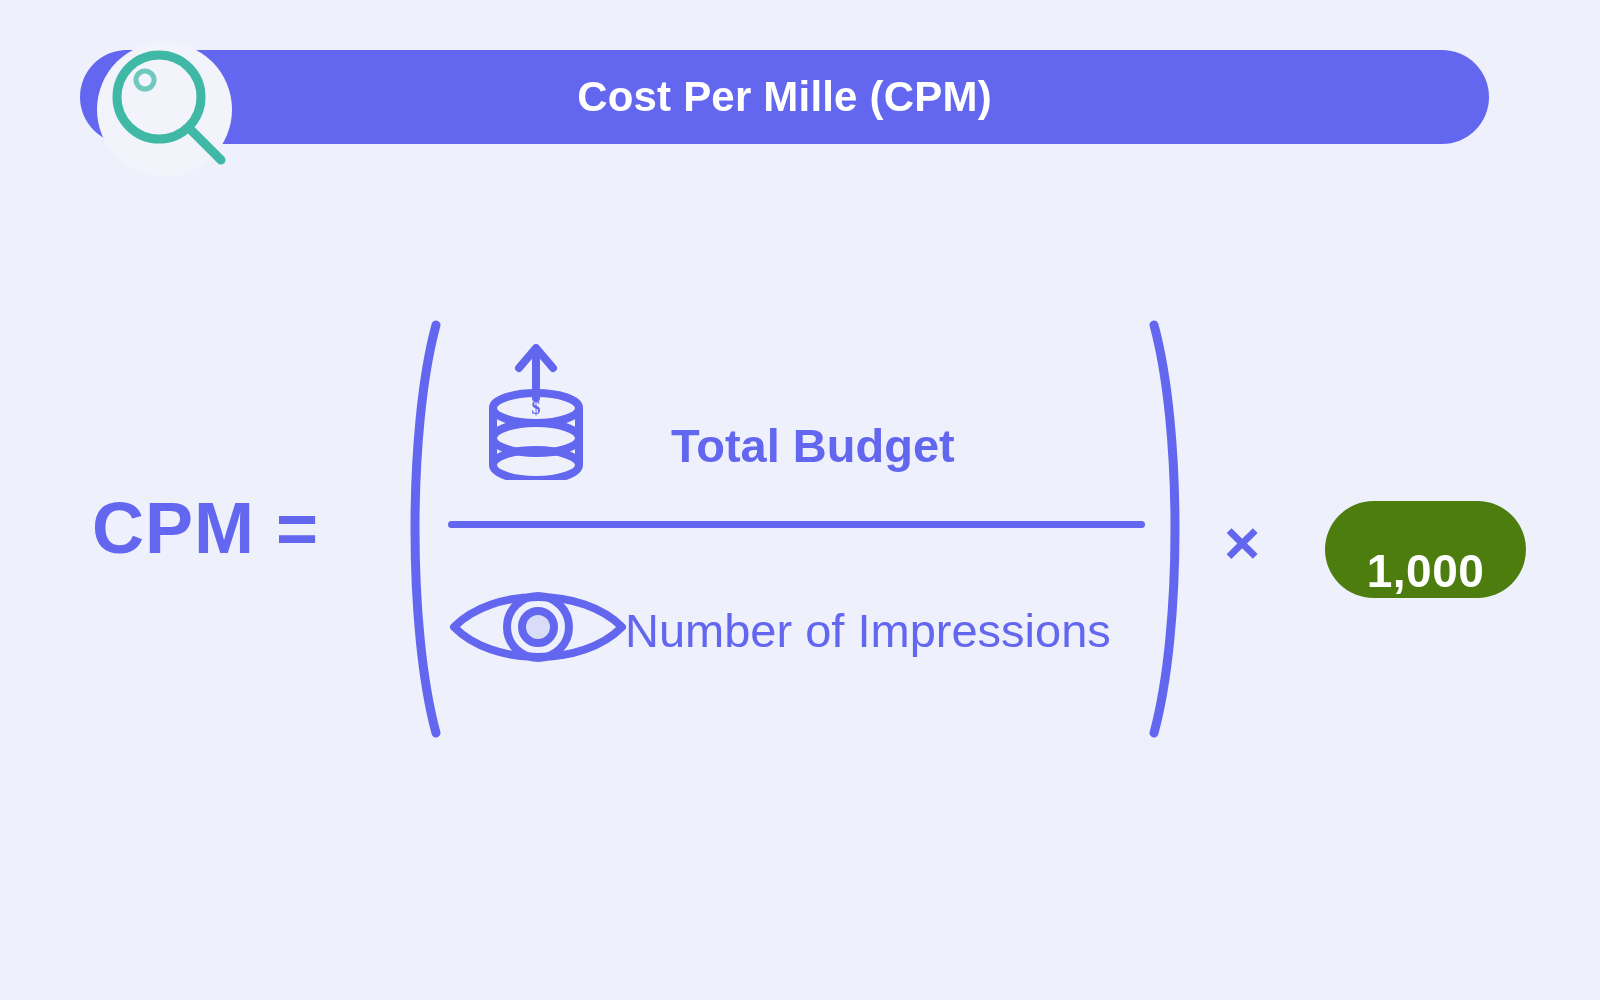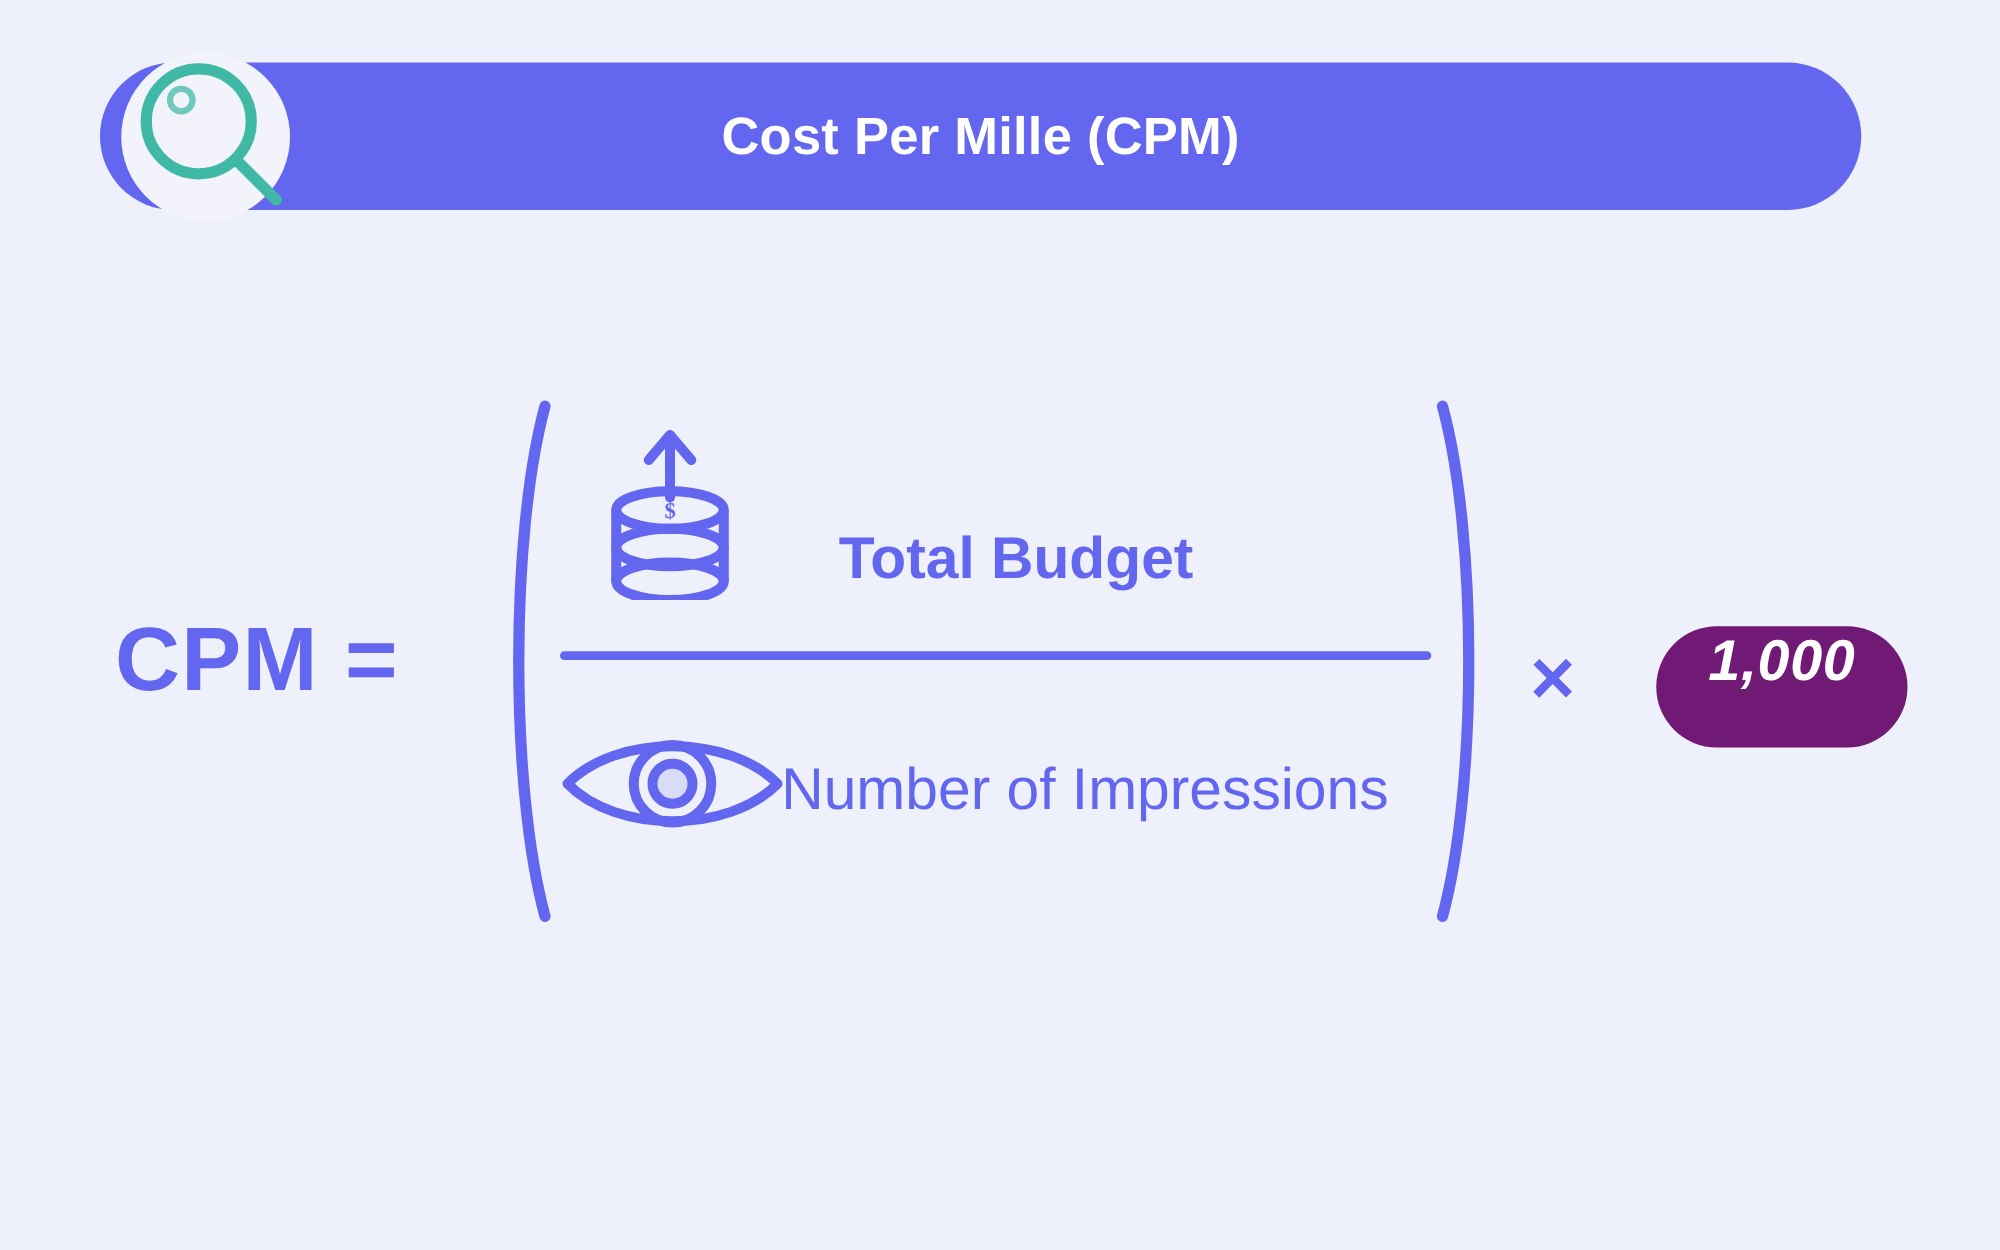--- a/index.html
+++ b/index.html
@@ -14,21 +14,21 @@
     overflow: hidden;
     position: relative;
   }
 
   
   .header-bar {
     position: absolute;
     left: 80px;
     top: 50px;
     width: 1409px;
-    height: 118px;
+    height: 94px;
     background: #6366ef;
     border-radius: 59px;
     display: flex;
     align-items: center;
     justify-content: center;
     box-sizing: border-box;
   }
   .header-title {
     color: #ffffff;
     font-size: 42px;
@@ -148,26 +148,25 @@
     color: #6366ef;
     line-height: 1;
   }
 
   .multiplier-pill {
     position: absolute;
     left: 1325px;
     top: 501px;
     width: 201px;
     height: 97px;
-    background: #701a75;
+    background: #4d7c0f;
     border-radius: 49px;
     display: flex;
-    align-items: flex-start;
+    align-items: flex-end;
     justify-content: center;
-    font-style: italic;
   }
   .multiplier-pill .pill-text {
     color: #ffffff;
     font-size: 46px;
     font-weight: bold;
     letter-spacing: 0.5px;
   }
 </style>
 </head>
 <body>

